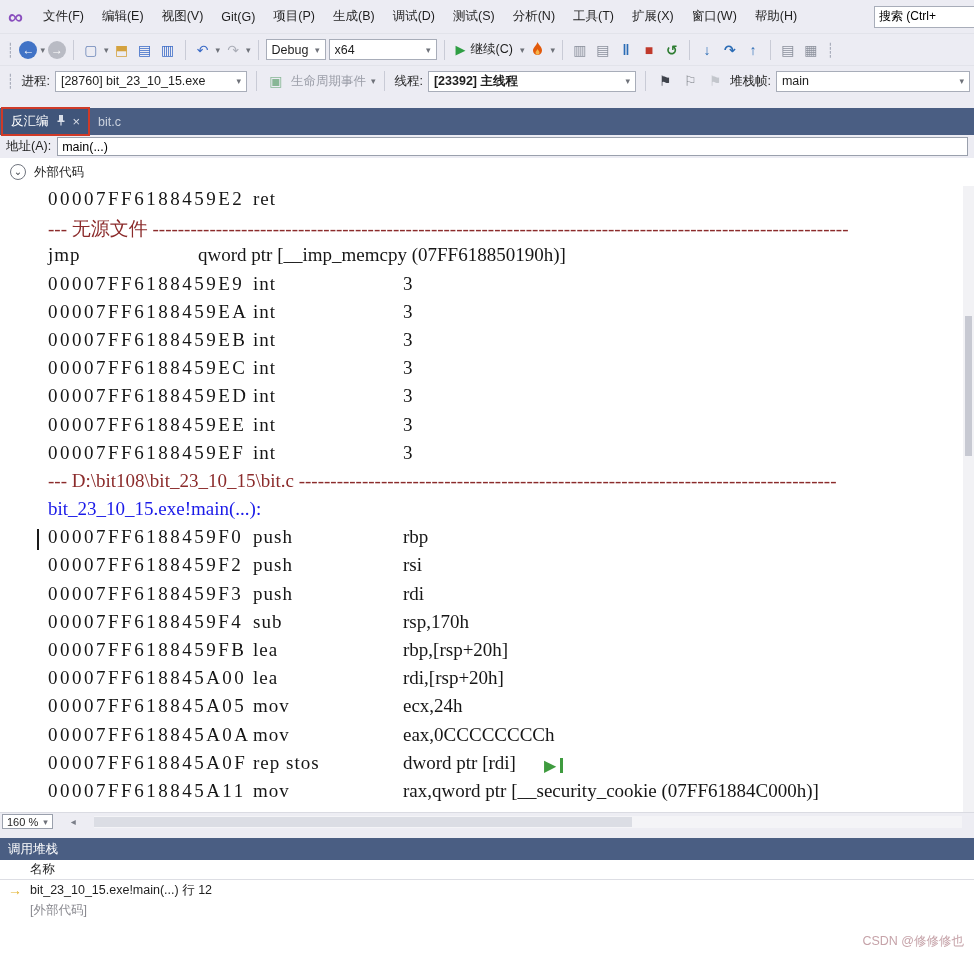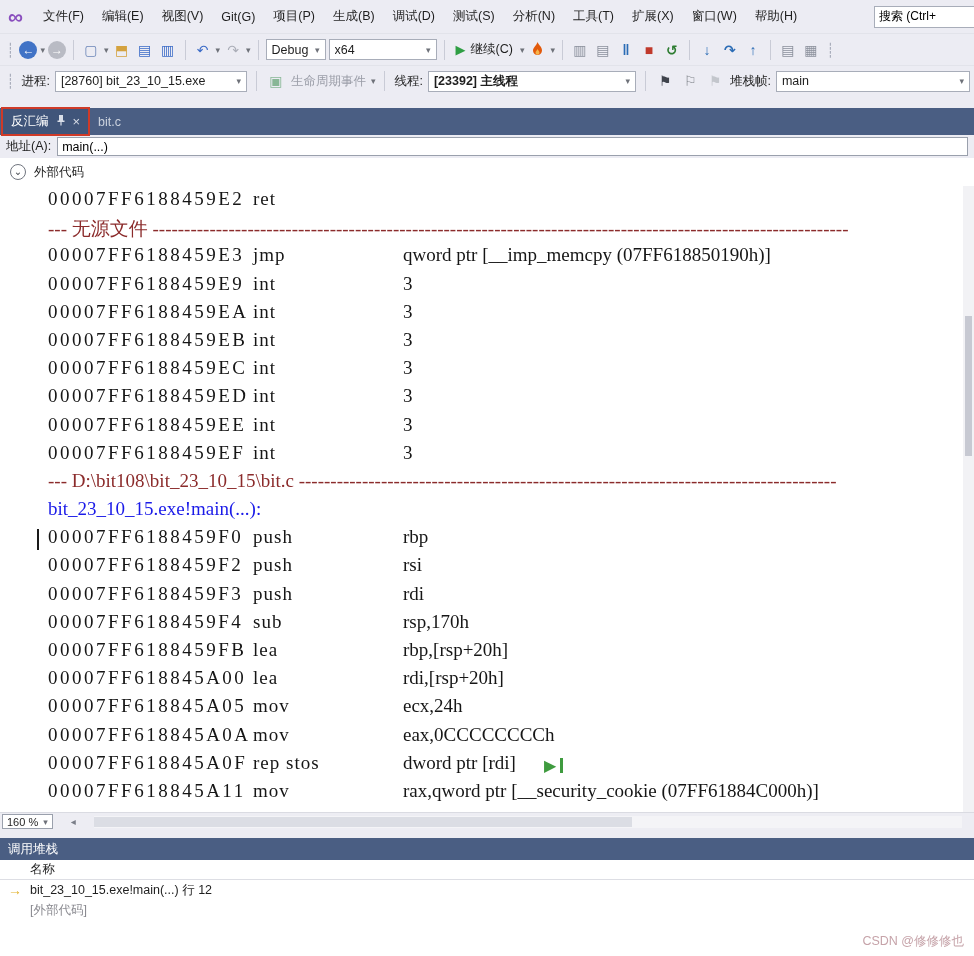--- a/index.html
+++ b/index.html
@@ -203,21 +203,21 @@
 
 <div id="viewoptions">
   <span class="chev-circle">⌄</span>
   <span>外部代码</span>
 </div>
 
 <div id="editor">
   <div id="disasm">
       <div class="drow"><span class="addr">00007FF6188459E2</span><span class="mn">ret</span><span class="ops"></span></div>
       <div class="drow"><span class="sep-line">--- 无源文件 --------------------------------------------------------------------------------------------------------------</span></div>
-      <div class="drow"><span class="addr">00007FF6188459E3</span><span class="mn">jmp</span><span class="ops">qword ptr [__imp_memcpy (07FF618850190h)]</span></div>
+      <div class="drow"><span class="mn">jmp</span><span class="ops">qword ptr [__imp_memcpy (07FF618850190h)]</span></div>
       <div class="drow"><span class="addr">00007FF6188459E9</span><span class="mn">int</span><span class="ops">3</span></div>
       <div class="drow"><span class="addr">00007FF6188459EA</span><span class="mn">int</span><span class="ops">3</span></div>
       <div class="drow"><span class="addr">00007FF6188459EB</span><span class="mn">int</span><span class="ops">3</span></div>
       <div class="drow"><span class="addr">00007FF6188459EC</span><span class="mn">int</span><span class="ops">3</span></div>
       <div class="drow"><span class="addr">00007FF6188459ED</span><span class="mn">int</span><span class="ops">3</span></div>
       <div class="drow"><span class="addr">00007FF6188459EE</span><span class="mn">int</span><span class="ops">3</span></div>
       <div class="drow"><span class="addr">00007FF6188459EF</span><span class="mn">int</span><span class="ops">3</span></div>
       <div class="drow"><span class="sep-line">--- D:\bit108\bit_23_10_15\bit.c -------------------------------------------------------------------------------------</span></div>
       <div class="drow"><span class="lbl-line">bit_23_10_15.exe!main(...):</span></div>
       <div class="drow"><span class="caret-bar"></span><span class="addr">00007FF6188459F0</span><span class="mn">push</span><span class="ops">rbp</span></div>

